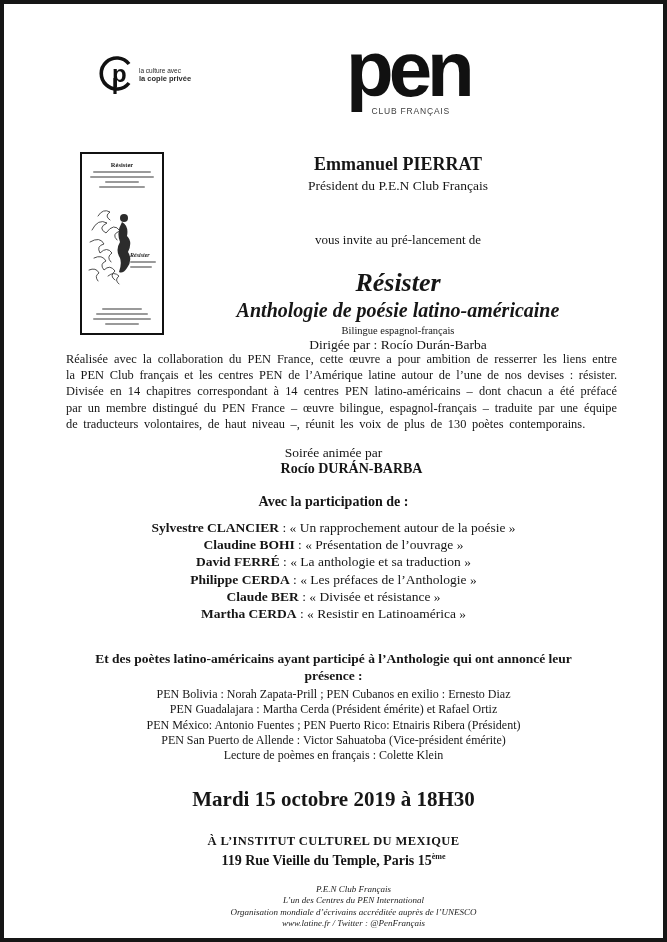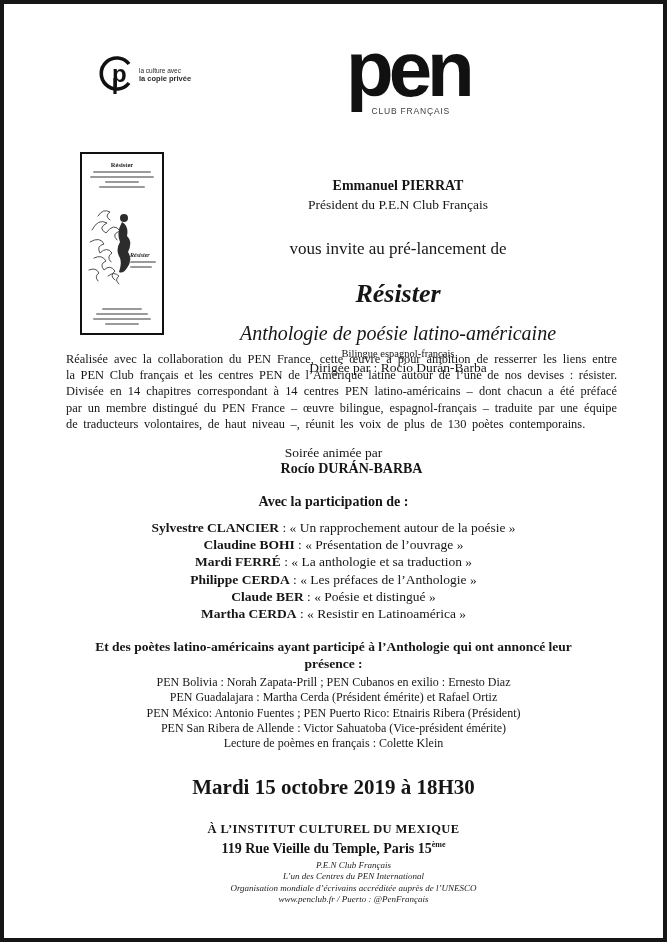--- a/index.html
+++ b/index.html
@@ -37,49 +37,49 @@
   .cover-mid { position:absolute; right:2px; top:98px; width:30px; text-align:left; }
   .cover-mid .lbl { font-size:6px; font-weight:700; font-style:italic; color:#222; }
   .cover-mid .bar { margin:3px 0 0; }
   .mb1{width:26px;} .mb2{width:22px; background:#b0b0b0;}
   .cover-bot { position:absolute; left:0; right:0; bottom:8px; }
   .cover-bot .bar { margin:3px auto 0; }
   .cb1{width:40px; background:#8a8a8a;} .cb2{width:52px;} .cb3{width:58px; background:#b0b0b0;} .cb4{width:34px;}
 
   
   .head { position:absolute; left:168px; top:150px; width:452px; text-align:center; }
-  .head-name  { font-size:14px; font-weight:700;margin-top:24px; }
+  .head-name  { font-size:18px; font-weight:700; }
   .head-role  { font-size:13.5px; margin-top:3px; }
-  .head-invite{ font-size:17px; margin-top:26px; }
+  .head-invite{ font-size:13px; margin-top:38px; }
   .work-title { font-size:26px; font-weight:700; font-style:italic; margin-top:20px; }
-  .work-sub   { font-size:20px; font-weight:400; font-style:italic; margin-top:13px; }
+  .work-sub   { font-size:20px; font-weight:700; font-style:italic; margin-top:1px; }
   .work-biling{ font-size:10.5px; margin-top:3px; }
   .work-dir   { font-size:13.5px; margin-top:1px; }
 
   
   .desc { position:absolute; left:62px; top:347px; width:551px;
           font-size:12.4px; line-height:16.2px; text-align:justify; word-spacing:2.5px; }
 
   
   .mid { position:absolute; left:0; right:0; top:441px; text-align:center; }
   .host-label { font-size:13.5px; }
   .host-name  { font-size:14px; font-weight:700;padding-left:36px; }
   .part-head  { font-size:14px; font-weight:700; margin-top:17px; }
   .participants { margin-top:9px; font-size:13.5px; line-height:17.2px; }
   .p-name { font-weight:700; }
-  .poets-head { font-size:13.5px; font-weight:700; width:500px; margin:16px auto 0; line-height:17px; }
+  .poets-head { font-size:13.5px; font-weight:700; width:500px; margin:28px auto 0; line-height:17px; }
   .poets { margin-top:3px; font-size:12px; line-height:15.2px; }
 
   .event-date  { font-size:21px; font-weight:700; margin-top:24px; }
   .event-venue { font-size:12.5px; font-weight:700; margin-top:22px; letter-spacing:0.4px; }
   .event-addr  { font-size:14px; font-weight:700; margin-top:3px; }
   .event-addr sup { font-size:8px; font-weight:700; }
   .event-metro { font-size:10px; margin-top:3px; color:#333; }
 
-  .footer { margin-top:3px; font-style:italic; font-size:9px; line-height:11.5px; color:#242424;padding-left:40px; }
+  .footer { margin-top:15px; font-style:italic; font-size:9px; line-height:11.5px; color:#242424;padding-left:40px; }
 </style>
 </head>
 <body>
 
 <div class="page">
 
   <div class="copie-logo">
     <svg class="copie-ring" width="40" height="42" viewBox="0 0 40 42">
       <path d="M33,10 A15.5,15.5 0 1 0 33,29" fill="none" stroke="#111" stroke-width="3.6"></path>
       <text x="16" y="28" font-family="Liberation Sans, sans-serif" font-size="24" font-weight="bold" fill="#111">p</text>
@@ -143,41 +143,41 @@
 
   <div class="mid">
     <div class="host-label">Soirée animée par</div>
     <div class="host-name">Rocío DURÁN-BARBA</div>
 
     <div class="part-head">Avec la participation de :</div>
 
     <div class="participants">
       <div><span class="p-name">Sylvestre CLANCIER</span><span> : </span><span>« Un rapprochement autour de la poésie »</span></div>
       <div><span class="p-name">Claudine BOHI</span><span> : </span><span>« Présentation de l’ouvrage »</span></div>
-      <div><span class="p-name">Mardi FERRÉ</span><span> : </span><span>« La anthologie et sa traduction »</span></div>
+      <div><span class="p-name">David FERRÉ</span><span> : </span><span>« La anthologie et sa traduction »</span></div>
       <div><span class="p-name">Philippe CERDA</span><span> : </span><span>« Les préfaces de l’Anthologie »</span></div>
-      <div><span class="p-name">Claude BER</span><span> : </span><span>« Poésie et distingué »</span></div>
+      <div><span class="p-name">Claude BER</span><span> : </span><span>« Divisée et résistance »</span></div>
       <div><span class="p-name">Martha CERDA</span><span> : </span><span>« Resistir en Latinoamérica »</span></div>
     </div>
 
     <div class="poets-head">Et des poètes latino-américains ayant participé à l’Anthologie qui ont annoncé leur présence :</div>
 
     <div class="poets">
       <div>PEN Bolivia : Norah Zapata-Prill ; PEN Cubanos en exilio : Ernesto Diaz</div>
       <div>PEN Guadalajara : Martha Cerda (Président émérite) et Rafael Ortiz</div>
       <div>PEN México: Antonio Fuentes ; PEN Puerto Rico: Etnairis Ribera (Président)</div>
-      <div>PEN San Ribera de Allende : Victor Sahuatoba (Vice-président émérite)</div>
+      <div>PEN San Puerto de Allende : Victor Sahuatoba (Vice-président émérite)</div>
       <div>Lecture de poèmes en français : Colette Klein</div>
     </div>
 
     <div class="event-date">Mardi 15 octobre 2019 à 18H30</div>
     <div class="event-venue">À L’INSTITUT CULTUREL DU MEXIQUE</div>
     <div class="event-addr"><span>119 Rue Vieille du Temple, Paris 15</span><sup>ème</sup></div>
 
     <div class="footer">
       <div>P.E.N Club Français</div>
       <div>L’un des Centres du PEN International</div>
       <div>Organisation mondiale d’écrivains accréditée auprès de l’UNESCO</div>
-      <div>www.penclub.fr / Puerto : @PenFrançais</div>
+      <div>www.latine.fr / Twitter : @PenFrançais</div>
     </div>
   </div>
 
 </div>
 
 </body></html>

